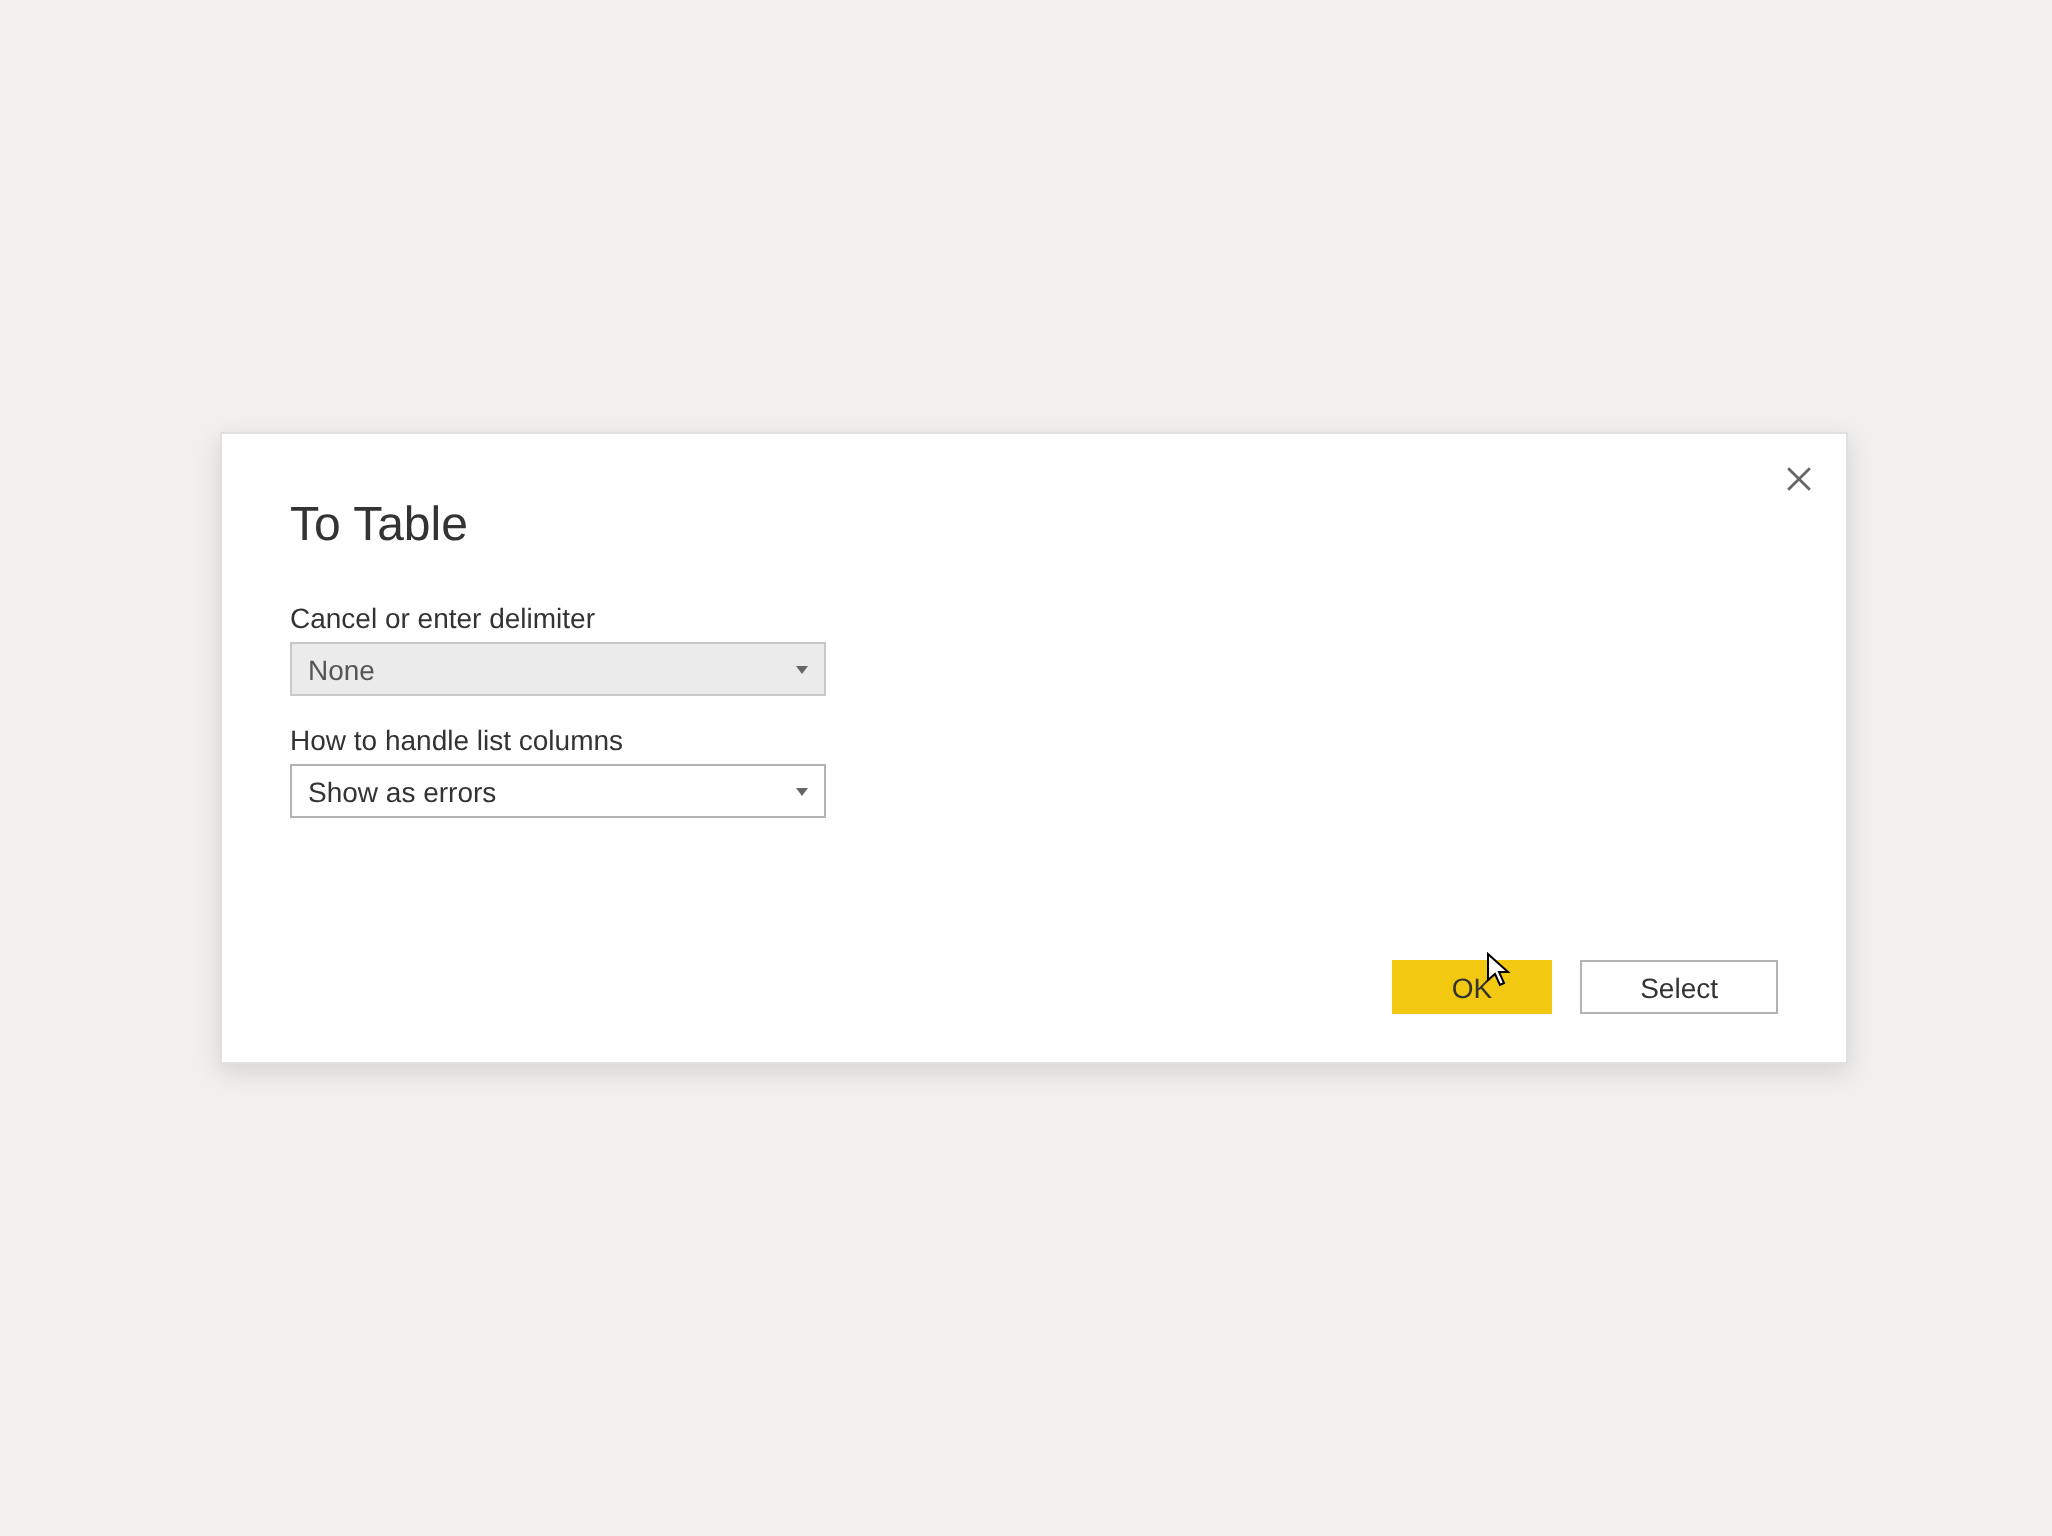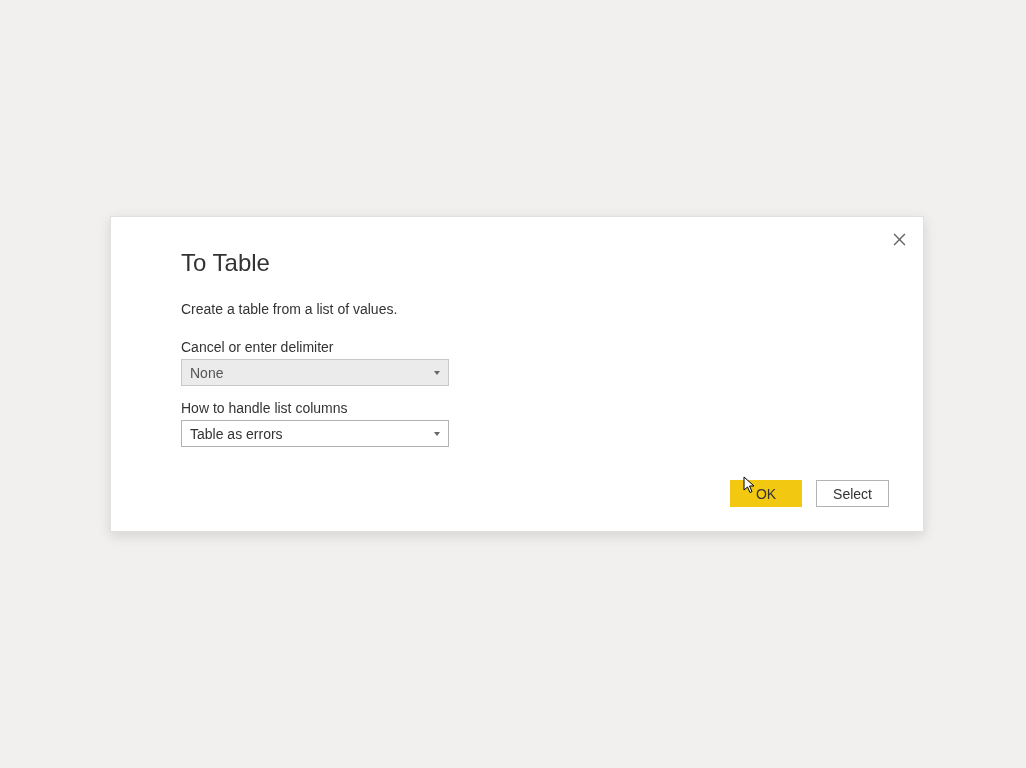--- a/index.html
+++ b/index.html
@@ -45,21 +45,20 @@
     
     .close-btn svg {
       width: 13px;
       height: 13px;
       stroke: #666666;
       stroke-width: 1.3;
     }
     
     .dialog-content {
       padding: 32px 34px 24px 34px;
-      margin-left: 36px;
     }
     
     .dialog-title {
       font-size: 24px;
       font-weight: 300;
       color: #333333;
       margin-bottom: 24px;
     }
     
     .dialog-subtitle {
@@ -115,21 +114,21 @@
     .button-row {
       position: absolute;
       right: 34px;
       bottom: 24px;
       display: flex;
       gap: 14px;
     }
     
     .btn {
       height: 27px;
-      padding: 0 16px;
+      padding: 0 29px;
       border: 1px solid #b3b3b3;
       background: #ffffff;
       font-family: inherit;
       font-size: 14px;
       color: #333333;
       cursor: pointer;
       display: flex;
       align-items: center;
       justify-content: center;
       min-width: 68px;
@@ -160,34 +159,33 @@
     <svg viewBox="0 0 12 12">
       <line x1="1" y1="1" x2="11" y2="11"></line>
       <line x1="11" y1="1" x2="1" y2="11"></line>
     </svg>
   </button>
 
   <div class="dialog-content">
 
     <h1 class="dialog-title">To Table</h1>
 
-    <p class="dialog-subtitle">Create a table from a list of values.</p>
 
     <div class="field-group">
       <label class="field-label">Cancel or enter delimiter</label>
       <div class="dropdown disabled">
         <span class="dropdown-value">None</span>
         <span class="dropdown-arrow"></span>
       </div>
     </div>
 
     <div class="field-group">
       <label class="field-label">How to handle list columns</label>
       <div class="dropdown">
-        <span class="dropdown-value">Table as errors</span>
+        <span class="dropdown-value">Show as errors</span>
         <span class="dropdown-arrow"></span>
       </div>
     </div>
 
   </div>
 
   <div class="button-row">
     <button class="btn primary">OK</button>
     <button class="btn">Select</button>
   </div>

